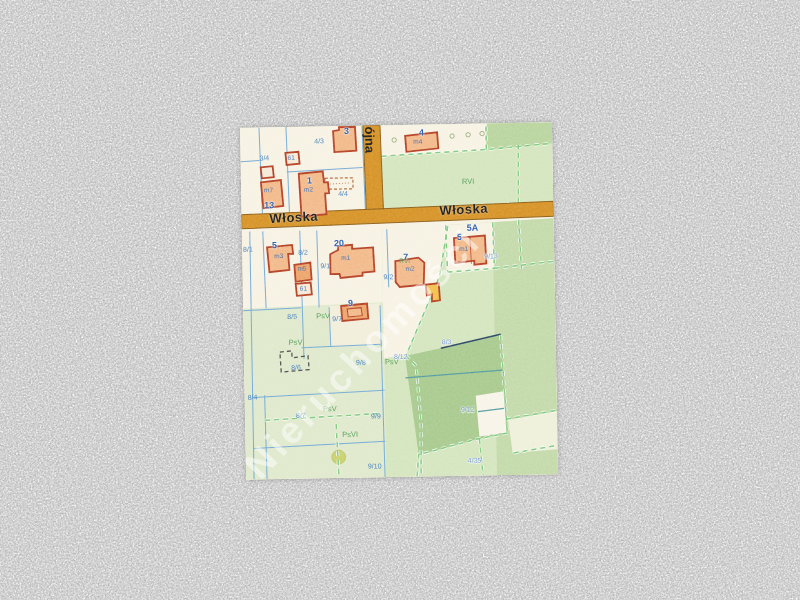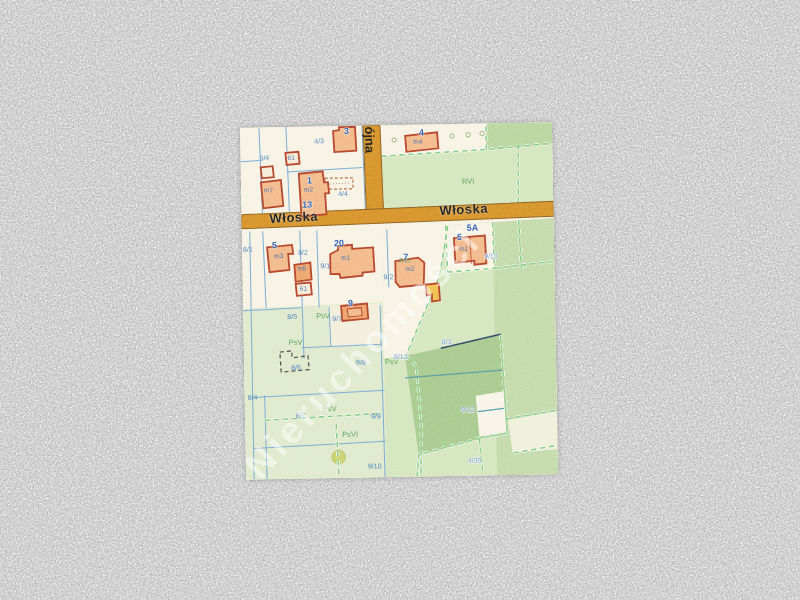--- a/index.html
+++ b/index.html
@@ -196,21 +196,21 @@
     <span class="lb parcel" style="left:51px;top:285px;">8/7</span>
     <span class="lb parcel" style="left:126px;top:287px;">9/9</span>
     <span class="lb parcel" style="left:122px;top:337px;">9/10</span>
     <span class="lb parcel halo" style="left:198px;top:214px;">8/3</span>
     <span class="lb parcel halo" style="left:216px;top:282px;">9/12</span>
     <span class="lb parcel halo" style="left:222px;top:333px;">4/35</span>
 
     <span class="lb addr" style="left:104px;top:1px;">3</span>
     <span class="lb addr" style="left:179px;top:4px;">4</span>
     <span class="lb addr" style="left:66px;top:50px;">1</span>
-    <span class="lb addr" style="left:23px;top:74px;padding-left:38px;">13</span>
+    <span class="lb addr" style="left:23px;top:74px;">13</span>
     <span class="lb addr" style="left:30px;top:114px;">5</span>
     <span class="lb addr" style="left:92px;top:113px;">20</span>
     <span class="lb addr" style="left:161px;top:128px;">7</span>
     <span class="lb addr" style="left:105px;top:173px;">9</span>
     <span class="lb addr" style="left:215px;top:109px;">5</span>
     <span class="lb addr" style="left:225px;top:100px;">5A</span>
 
     <span class="lb bl" style="left:63px;top:60px;">m2</span>
     <span class="lb bl" style="left:173px;top:14px;">m4</span>
     <span class="lb bl" style="left:23px;top:60px;">m7</span>

